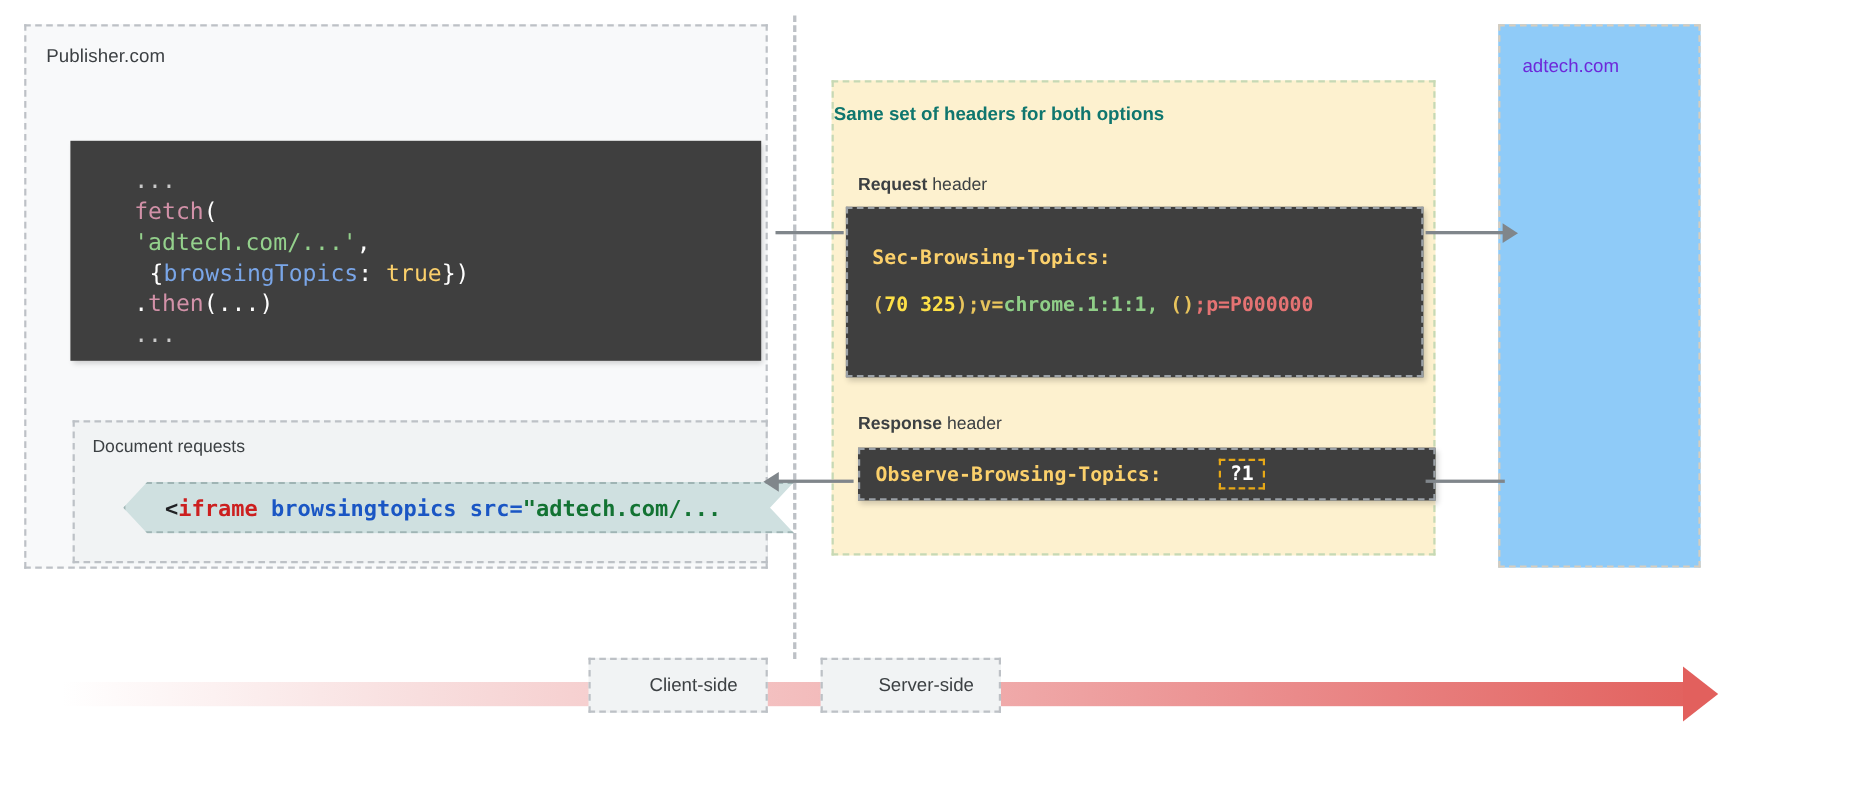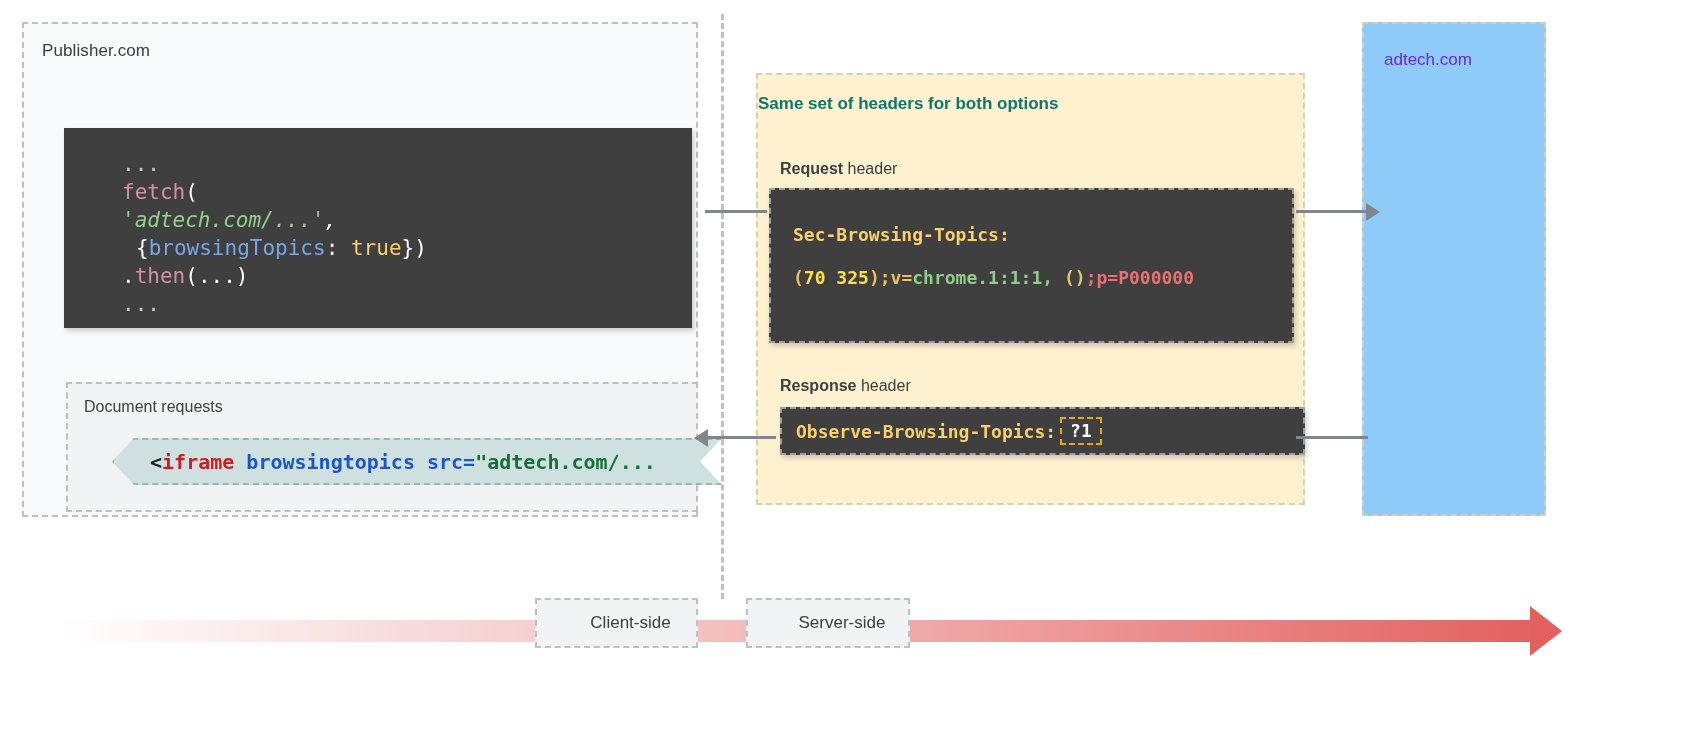--- a/index.html
+++ b/index.html
@@ -185,20 +185,21 @@
     top: 332px;
     width: 525px;
     height: 48px;
     background: #3f3f3f;
     border: 2px dashed #9aa0a6;
     box-sizing: border-box;
     box-shadow: 2px 3px 5px rgba(0,0,0,.18);
     display: flex;
     align-items: center;
     padding-left: 14px;
+    gap: 48px;
   }
   #response-highlight {
     display: inline-block;
     border: 2px dashed #e6a817;
     color: #ffffff;
     padding: 1px 8px;
     margin-left: 4px;
     line-height: 1.2;
   }
 
@@ -284,21 +285,21 @@
 
 <div id="canvas">
 
   <div id="publisher-panel">
     <div id="publisher-label">Publisher.com</div>
 
     <div id="js-code-block">
       <div id="js-code-lines">
           <div class="code-line"><span class="tok-dots">...</span></div>
           <div class="code-line"><span class="tok-fn">fetch</span><span class="tok-plain">(</span></div>
-          <div class="code-line" style=" font-style: italic;"><span class="tok-str">'adtech.com/...'</span><span class="tok-plain">,</span></div>
+          <div class="code-line" style=""><span class="tok-str">'adtech.com/...'</span><span class="tok-plain">,</span></div>
           <div class="code-line" style="padding-left: 72px;"><span class="tok-plain">{</span><span class="tok-prop">browsingTopics</span><span class="tok-plain">: </span><span class="tok-bool">true</span><span class="tok-plain">})</span></div>
           <div class="code-line"><span class="tok-plain">.</span><span class="tok-fn">then</span><span class="tok-plain">(...)</span></div>
           <div class="code-line"><span class="tok-dots">...</span></div>
         </div>
     </div>
 
     <div id="doc-requests-panel">
       <div id="doc-requests-label">Document requests</div>
       <div id="iframe-chip">
         <div id="iframe-code"><span class="tok-br">&lt;</span><span class="tok-tag">iframe</span><span class="tok-br"> </span><span class="tok-attr">browsingtopics</span><span class="tok-br"> </span><span class="tok-attr">src=</span><span class="tok-val">"adtech.com/...</span></div>

